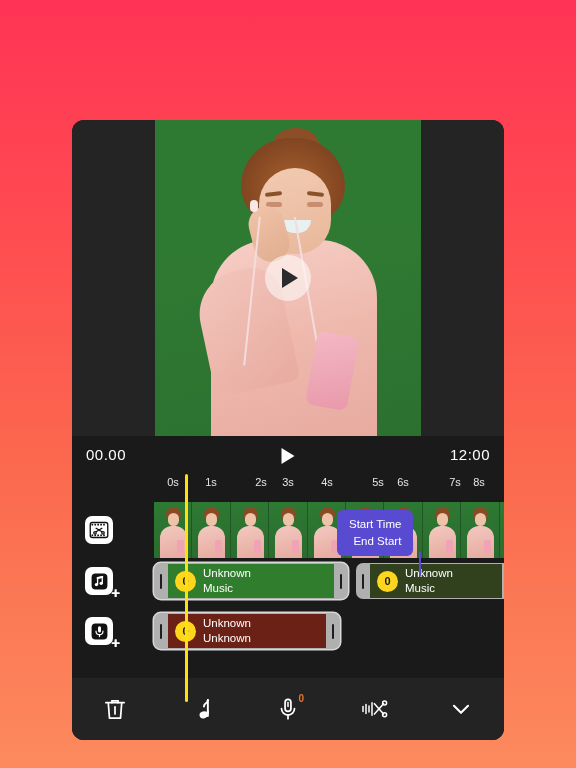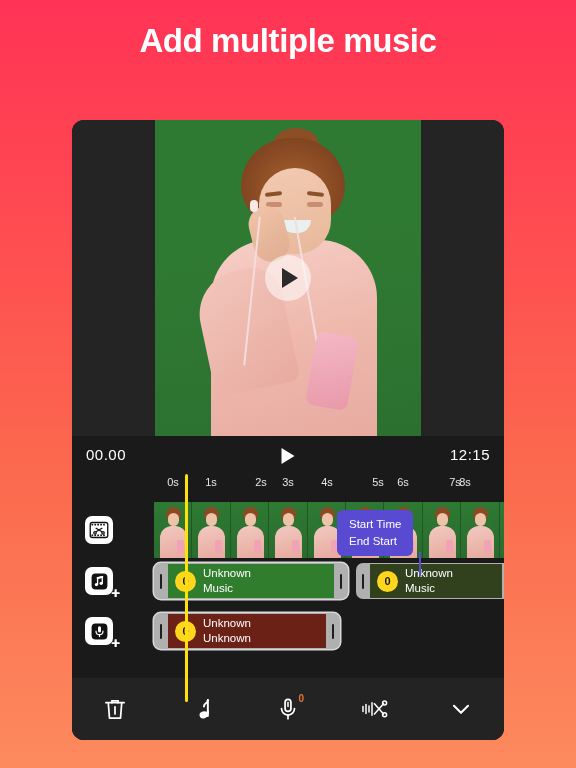--- a/index.html
+++ b/index.html
@@ -174,21 +174,21 @@
   .thumb i.ph{
     position:absolute;left:23px;top:38px;width:7px;height:13px;
     background:#EFA3B4;border-radius:2px;display:block;
   }
 
   
   .tooltip{
     position:absolute; left:265px; top:16px;
     background:#584BD1; color:#fff; border-radius:6px;
     padding:6px 12px 7px; font-size:11.5px; line-height:1.45;
-    text-align:left; z-index:6;
+    text-align:right; z-index:6;
   }
   .tooltip-stem{
     position:absolute; left:347px; top:58px; width:1.5px; height:24px;
     background:#584BD1; z-index:6;
   }
 
   
   .clip-row{ height:50px; }
   .clip{
     position:absolute; top:7px; height:36px;
@@ -237,21 +237,20 @@
   .sup{
     position:absolute; right:6px; top:6px; color:#E8732F;
     font-size:10px; font-weight:bold;
   }
   svg{ display:block; }
 </style>
 </head>
 <body>
 
 <div class="headline">
-  <div>Add multiple music</div>
 </div>
 
 <div class="panel">
 
   <div class="preview">
     <div class="video-frame">
       <span class="ph-body"></span>
       <span class="ph-arm"></span>
       <span class="ph-bun"></span>
       <span class="ph-hair"></span>
@@ -270,33 +269,33 @@
     <div class="play-overlay">
       <span class="tri"></span>
     </div>
   </div>
 
   <div class="timeline">
 
     <div class="time-bar">
       <div class="time-left">00.00</div>
       <div class="time-play"></div>
-      <div class="time-right">12:15</div>
+      <div class="time-right">12:00</div>
     </div>
 
     <div class="ruler">
       <div class="tick" style="left:101px">0s</div>
       <div class="tick" style="left:139px">1s</div>
       <div class="tick" style="left:189px">2s</div>
       <div class="tick" style="left:216px">3s</div>
       <div class="tick" style="left:255px">4s</div>
       <div class="tick" style="left:306px">5s</div>
       <div class="tick" style="left:331px">6s</div>
       <div class="tick" style="left:383px">7s</div>
-      <div class="tick" style="left:393px">8s</div>
+      <div class="tick" style="left:407px">8s</div>
     </div>
 
     <div class="track vid-track">
       <div class="track-icon-wrap" style="top:22px">
         <div class="track-icon" style="left:0">
           <svg width="20" height="20" viewBox="0 0 24 24">
             <rect x="1.5" y="3" width="21" height="18" rx="2.5" fill="none" stroke="#111" stroke-width="1.6"></rect>
             <g fill="#111">
               <rect x="3" y="4.6" width="2" height="2"></rect>
                 <rect x="6.5" y="4.6" width="2" height="2"></rect>

